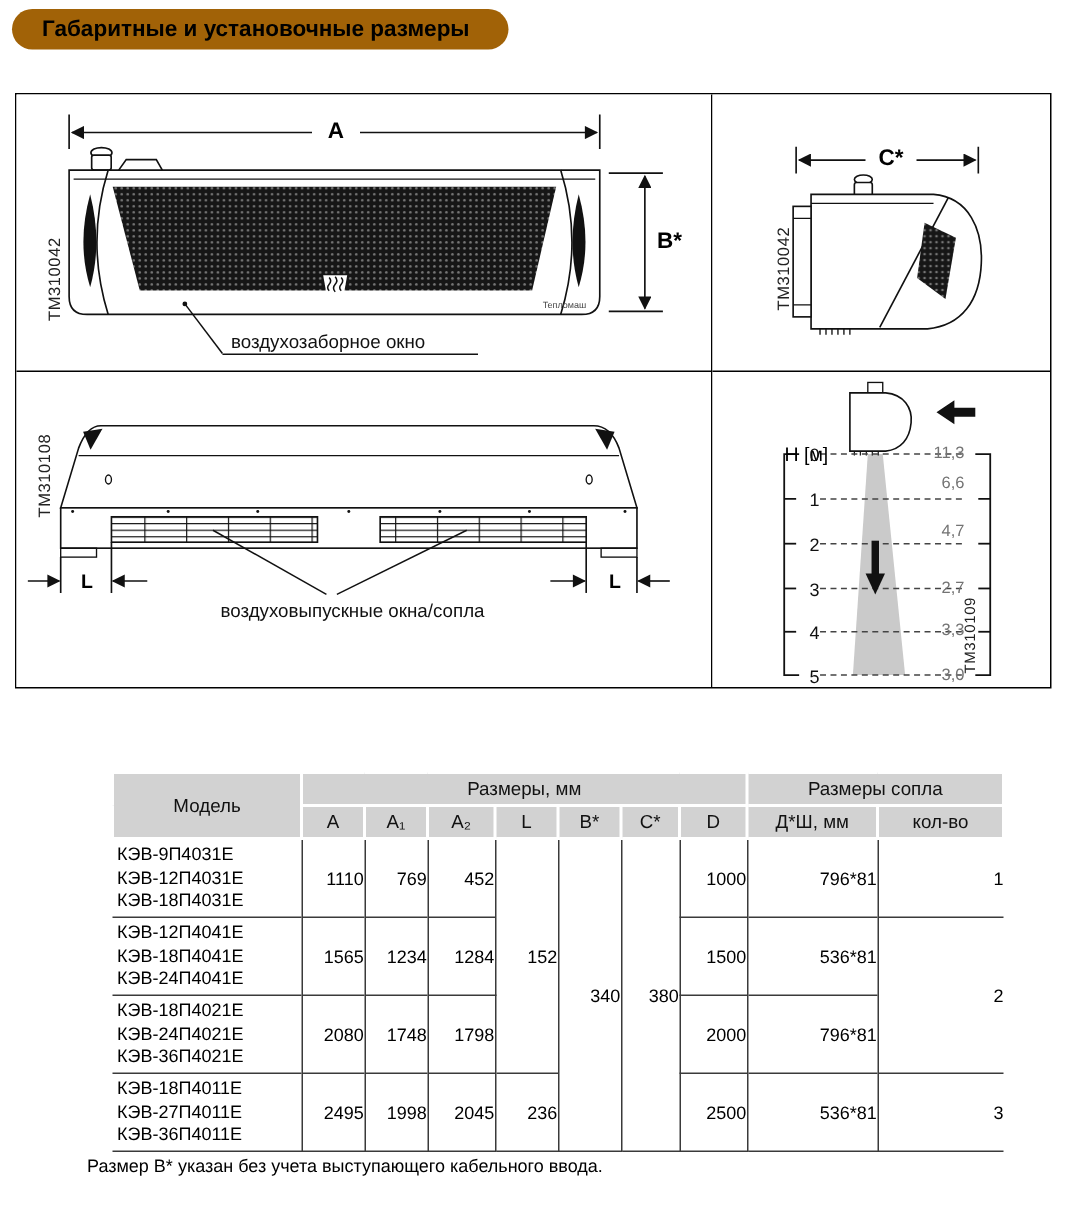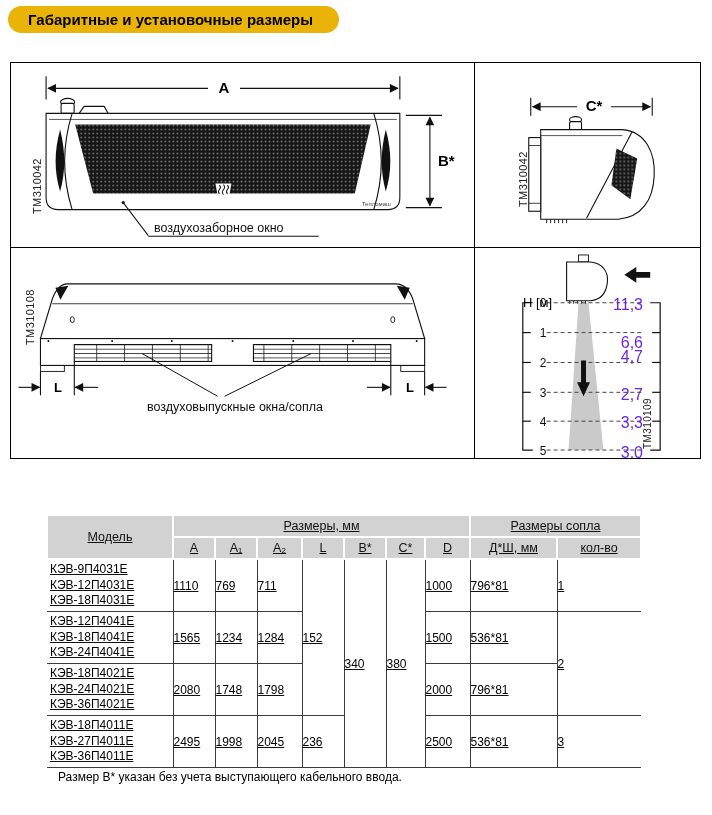--- a/index.html
+++ b/index.html
@@ -4,21 +4,21 @@
 <style>
   html,body{margin:0;padding:0;}
   body{
     width:712px;height:815px;position:relative;background:#fff;
     font-family:"Liberation Sans","DejaVu Sans",sans-serif;color:#111;
     overflow:hidden;
   }
   
   .title-pill{
     position:absolute;left:8px;top:6px;height:27px;line-height:27px;
-    background:#eab308;border-radius:14px;padding:0 26px 0 20px;
+    background:#a16207;border-radius:14px;padding:0 26px 0 20px;
     font-size:15px;font-weight:bold;color:#000;white-space:nowrap;
   }
   
   .dbox{
     position:absolute;left:10px;top:62px;width:691px;height:397px;
     border:1.6px solid #000;box-sizing:border-box;
     display:grid;grid-template-columns:464px 1fr;grid-template-rows:185px 1fr;
   }
   .panel{position:relative;box-sizing:border-box;overflow:hidden;background:#fff;}
   .pTL{border-right:1.4px solid #000;border-bottom:1.4px solid #000;}
@@ -26,34 +26,34 @@
   .pBL{border-right:1.4px solid #000;}
   .panel svg{position:absolute;left:0;top:0;width:100%;height:100%;}
   .lbl{position:absolute;font-size:12.5px;color:#111;white-space:nowrap;}
   .dim{position:absolute;font-weight:bold;font-size:15px;color:#000;background:#fff;padding:0 2px;white-space:nowrap;text-align:center;}
   .vtext{
     position:absolute;transform-origin:0 0;transform:rotate(-90deg);
     font-size:11px;color:#222;letter-spacing:.4px;white-space:nowrap;
   }
   .axlbl{position:absolute;font-size:13px;color:#000000;white-space:nowrap;margin-left:44px;}
   .tick-num{position:absolute;font-size:12px;color:#111;text-align:center;}
-  .v-num{position:absolute;font-size:16px;color:#6d28d9;text-align:right;}
+  .v-num{position:absolute;font-size:11px;color:#737373;text-align:right;}
   
-  .tbl-wrap{position:absolute;left:46px;top:514px;text-decoration:underline;}
+  .tbl-wrap{position:absolute;left:74px;top:514px;}
   table{border-collapse:collapse;table-layout:fixed;}
   col.c-model{width:126px;} col.c-a{width:42px;} col.c-a1{width:42px;}
   col.c-a2{width:45px;} col.c-l{width:42px;} col.c-b{width:42px;}
   col.c-c{width:39px;} col.c-d{width:45px;} col.c-n{width:87px;} col.c-k{width:84px;}
   thead th{
     background:#d2d2d2;border:2px solid #fff;font-weight:normal;
     font-size:12.5px;padding:1px 0;height:18px;color:#111;
   }
   tbody td{
     border-left:1px solid #3a3a3a;border-right:1px solid #3a3a3a;
-    font-size:12px;text-align:left;vertical-align:middle;height:51px;
+    font-size:12px;text-align:right;vertical-align:middle;height:51px;
     padding:0;color:#000;
   }
   tbody td.model{border-left:none;text-align:left;padding-left:3px;}
   tbody td.cnt{border-right:none;}
   tbody tr.gs td{border-top:1.4px solid #3a3a3a;}
   tbody tr.last td{border-bottom:1.4px solid #3a3a3a;}
   tbody td.toBottom{border-bottom:1.4px solid #3a3a3a;}
   .mline{line-height:15.5px;}
   
   .notes{position:absolute;left:58px;top:769px;font-size:12px;line-height:16px;color:#000;}
@@ -223,21 +223,21 @@
     </svg>
     <span class="axlbl" style="left:4px;top:47px;">H [м]</span>
     <span class="axlbl" style="left:190px;top:47px;font-size:12.5px;">V [м/с]</span>
     <span class="tick-num" style="left:61px;top:48px;width:14px;">0</span>
     <span class="tick-num" style="left:61px;top:78px;width:14px;">1</span>
     <span class="tick-num" style="left:61px;top:108px;width:14px;">2</span>
     <span class="tick-num" style="left:61px;top:138px;width:14px;">3</span>
     <span class="tick-num" style="left:61px;top:167px;width:14px;">4</span>
     <span class="tick-num" style="left:61px;top:196px;width:14px;">5</span>
     <span class="v-num" style="left:130px;top:48px;width:38px;">11,3</span>
-    <span class="v-num" style="left:130px;top:86px;width:38px;">6,6</span>
+    <span class="v-num" style="left:130px;top:68px;width:38px;">6,6</span>
     <span class="v-num" style="left:130px;top:100px;width:38px;">4,7</span>
     <span class="v-num" style="left:130px;top:138px;width:38px;">2,7</span>
     <span class="v-num" style="left:130px;top:166px;width:38px;">3,3</span>
     <span class="v-num" style="left:130px;top:196px;width:38px;">3,0</span>
     <span class="vtext" style="left:167px;top:201px;font-size:10px;">TM310109</span>
   </div>
 </div>
 
 <div class="tbl-wrap">
   <table>
@@ -273,21 +273,21 @@
     </thead>
     <tbody>
       <tr>
         <td class="model">
           <div class="mline">КЭВ-9П4031Е</div>
           <div class="mline">КЭВ-12П4031Е</div>
           <div class="mline">КЭВ-18П4031Е</div>
         </td>
         <td>1110</td>
         <td>769</td>
-        <td>711</td>
+        <td>452</td>
         <td rowspan="3">152</td>
         <td rowspan="4" class="toBottom">340</td>
         <td rowspan="4" class="toBottom">380</td>
         <td>1000</td>
         <td>796*81</td>
         <td class="cnt">1</td>
       </tr>
       <tr class="gs">
         <td class="model">
           <div class="mline">КЭВ-12П4041Е</div>

